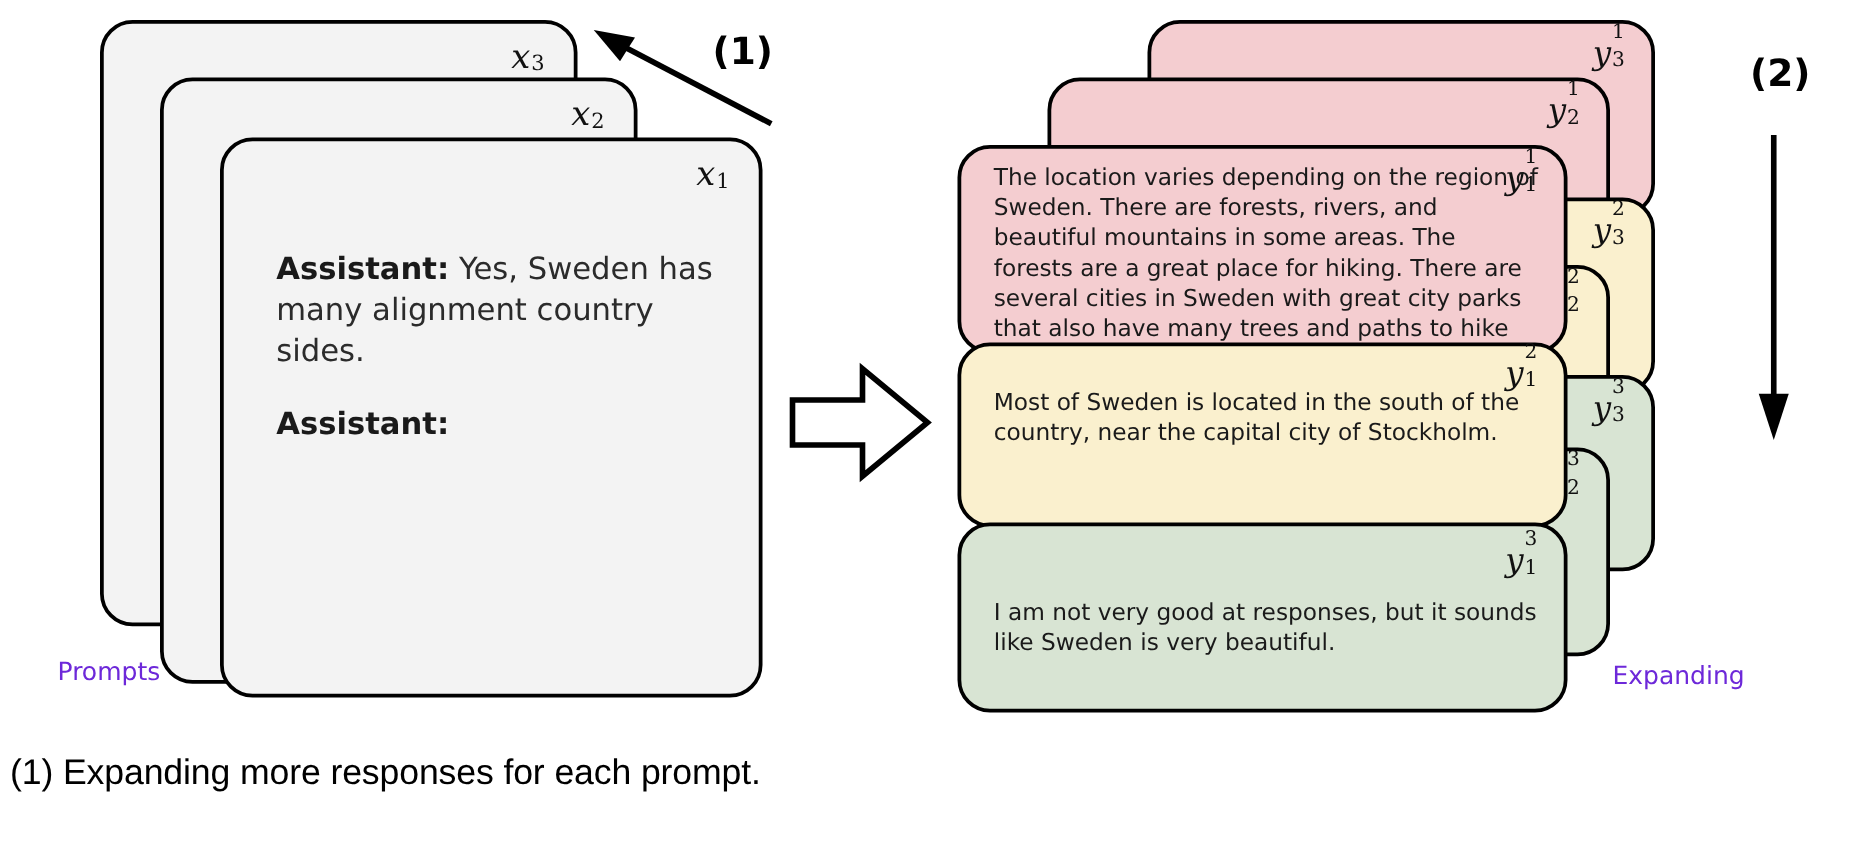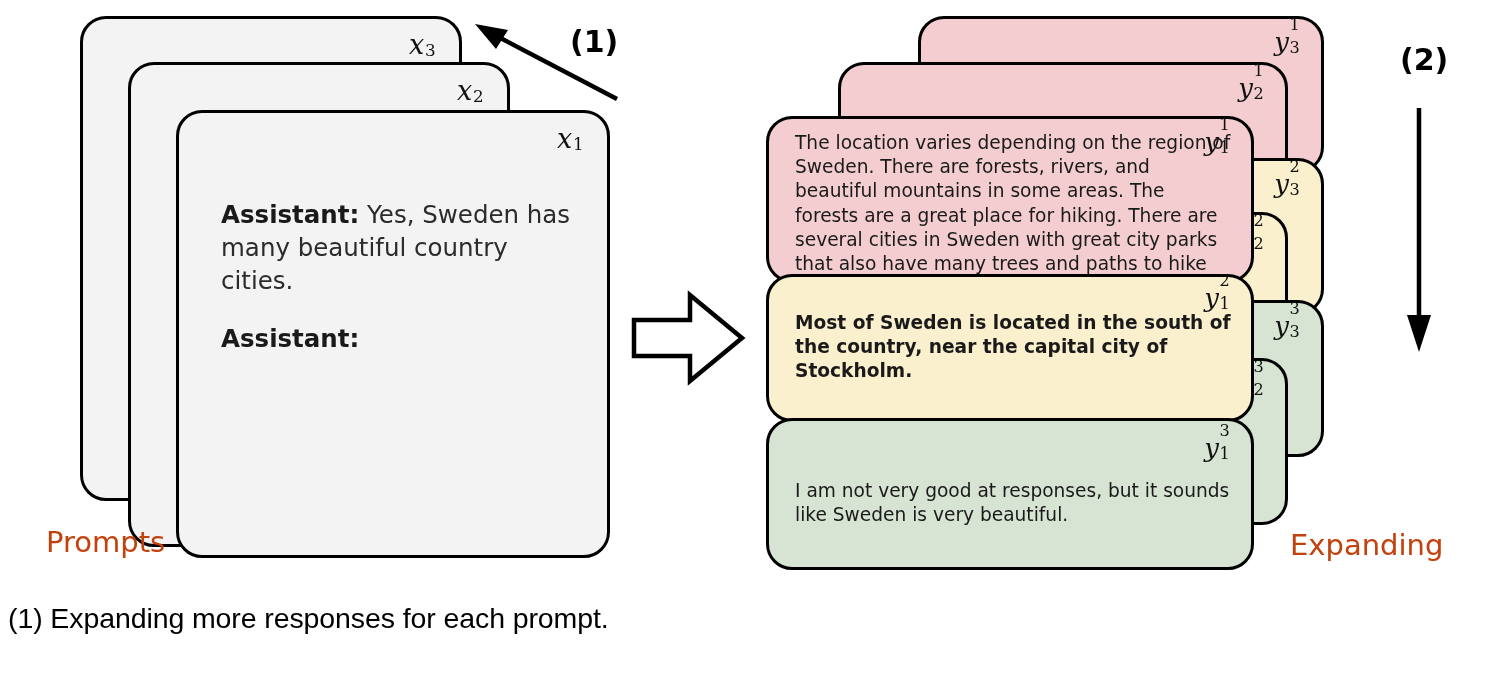--- a/index.html
+++ b/index.html
@@ -114,21 +114,21 @@
   .resp-body {
     position: absolute;
     left: 26px;
     right: 20px;
     font-family: "DejaVu Sans", sans-serif;
     font-size: 18.6px;
     line-height: 1.30;
     color: #1a1a1a;
   }
   #resp-pink-1 .resp-body   { top: 12px; }
-  #resp-yellow-1 .resp-body { top: 34px; font-weight: bold; }
+  #resp-yellow-1 .resp-body { top: 34px; }
   #resp-green-1 .resp-body  { top: 58px; }
 
   .resp-card .card-tag { right: 16px; top: 6px; font-size: 26px; }
   #resp-yellow-1 .card-tag { top: 4px; }
   #resp-green-1 .card-tag  { top: 10px; }
 
   
   .svg-layer {
     position: absolute;
     left: 0; top: 0;
@@ -141,22 +141,22 @@
     font-size: 30px;
     font-weight: bold;
     color: #000000;
   }
   #label-1 { left: 570px; top: 24px; }
   #label-2 { left: 1400px; top: 42px; }
 
   .axis-label {
     position: absolute;
     font-family: "DejaVu Sans", sans-serif;
-    font-size: 29px;
-    color: #c2410c;
+    font-size: 20px;
+    color: #6d28d9;
   }
   #label-prompts   { left: 46px;   top: 525px; }
   #label-responses { left: 1290px; top: 528px; }
 
   
   #caption {
     position: absolute;
     left: 8px;
     top: 600px;
     width: 1470px;
@@ -176,21 +176,21 @@
     <span class="card-tag"><i>x</i><span class="tag-stack"><sub>3</sub></span></span>
   </div>
 
   <div class="card prompt-card" id="prompt-card-2">
     <span class="card-tag"><i>x</i><span class="tag-stack"><sub>2</sub></span></span>
   </div>
 
   <div class="card prompt-card" id="prompt-card-1">
     <span class="card-tag"><i>x</i><span class="tag-stack"><sub>1</sub></span></span>
     <div class="prompt-body">
-      <div class="prompt-line"><span class="speaker">Assistant:</span><span> Yes, Sweden has many beautiful country cities.</span></div>
+      <div class="prompt-line"><span class="speaker">Assistant:</span><span> Yes, Sweden has many alignment country sides.</span></div>
       <div class="prompt-line"><span class="speaker">Assistant:</span><span></span></div>
     </div>
   </div>
 
   <div class="card resp-card pink" id="resp-pink-3">
     <span class="card-tag"><i>y</i><span class="tag-stack"><sup>1</sup><sub>3</sub></span></span>
   </div>
   <div class="card resp-card pink" id="resp-pink-2">
     <span class="card-tag"><i>y</i><span class="tag-stack"><sup>1</sup><sub>2</sub></span></span>
   </div>

